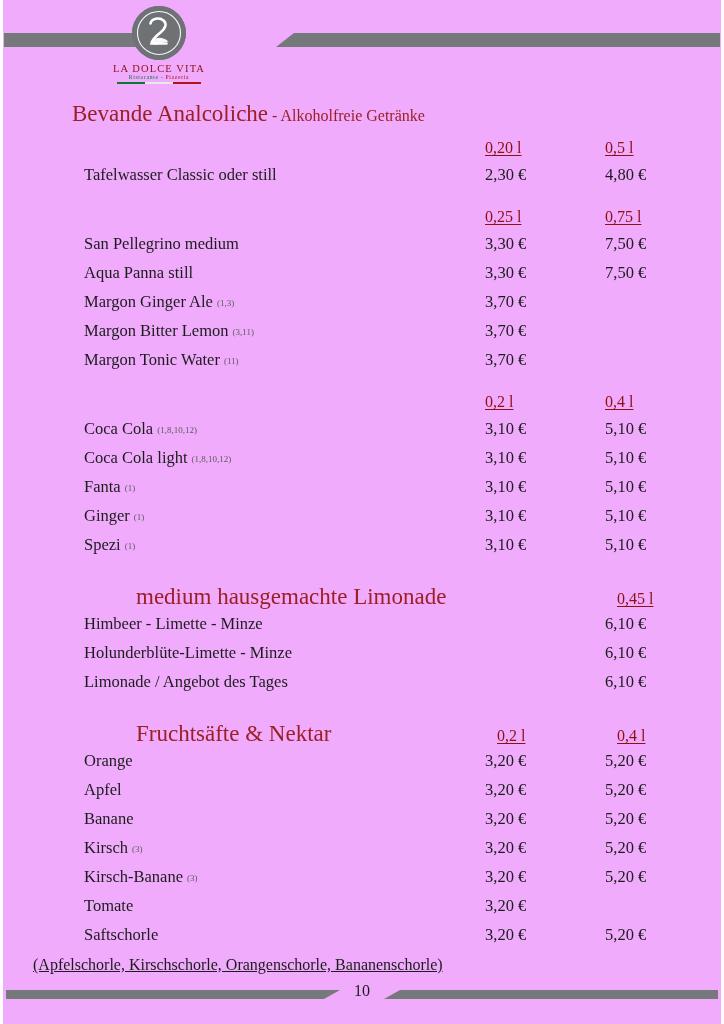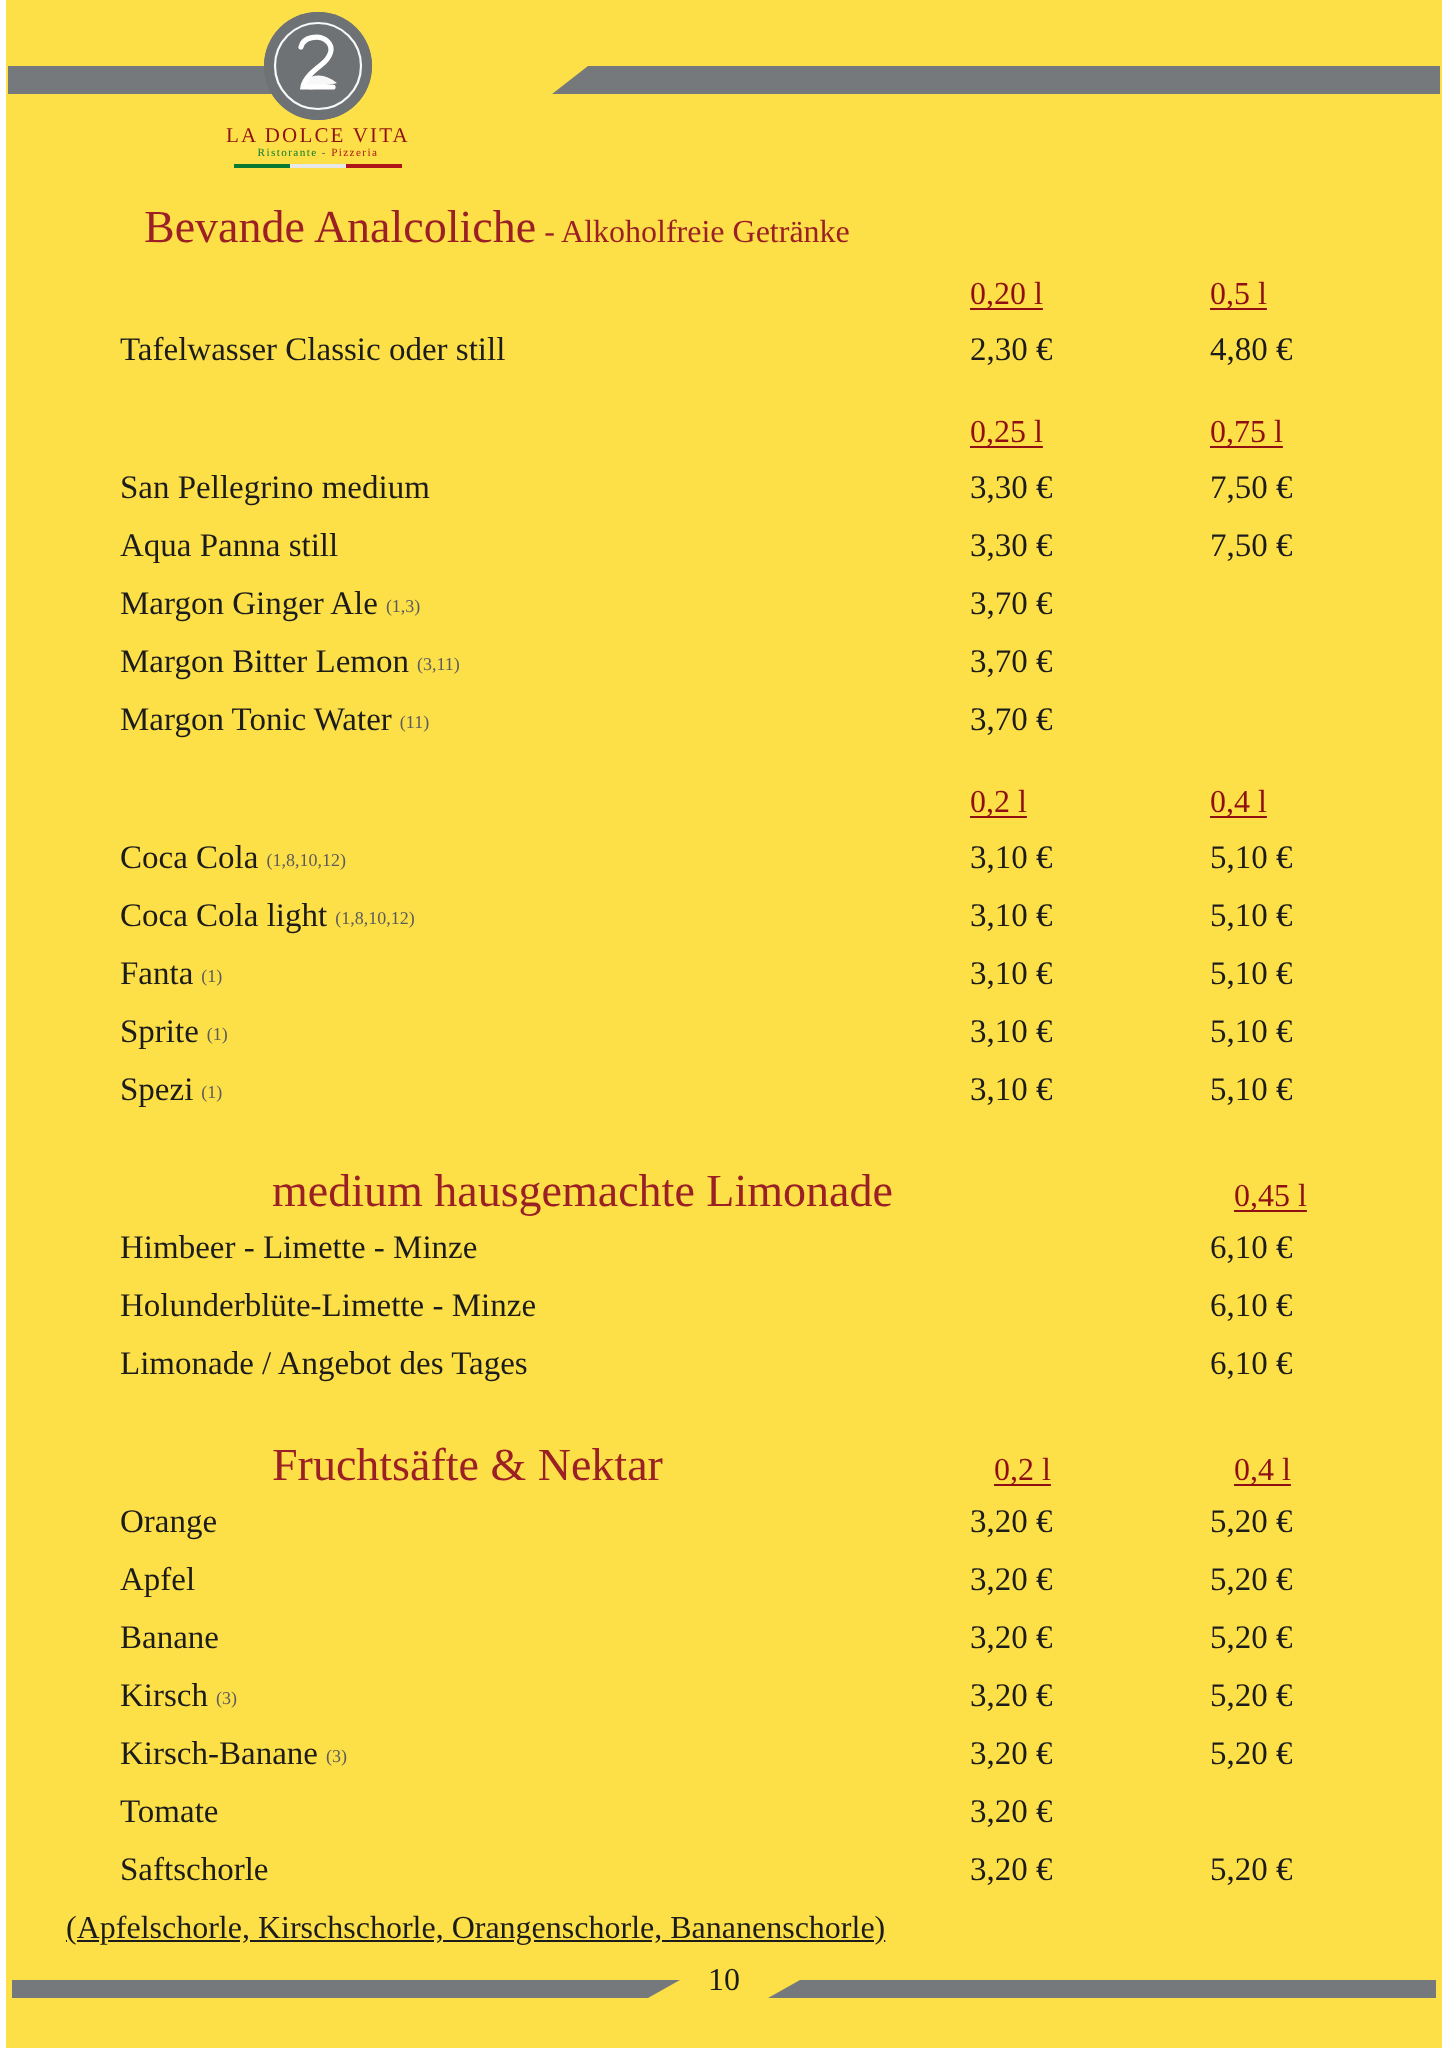--- a/index.html
+++ b/index.html
@@ -12,21 +12,21 @@
     position: relative;
     font-family: "Liberation Serif", "DejaVu Serif", serif;
     color: #1a1a1a;
     overflow: hidden;
   }
 
   
   .page {
     position: absolute;
     inset: 0;
-    background: #fde047;
+    background: #f0abfc;
   }
   .page-edge-left, .page-edge-right {
     position: absolute;
     top: 0; bottom: 0;
     width: 3px;
     background: #ffffff;
   }
   .page-edge-left { left: 0; }
   .page-edge-right { right: 0; }
 
@@ -135,20 +135,21 @@
   .row {
     display: grid;
     grid-template-columns: 425px 120px 120px;
     align-items: baseline;
     padding-left: 60px;
   }
   .row .name {
     font-size: 16.5px;
     color: #1c1c1c;
     white-space: nowrap;
+    margin-left: 24px;
   }
   .row .name .allerg {
     font-size: 9px;
     color: #5c5c5c;
     margin-left: 4px;
     vertical-align: 1px;
   }
   .row .price {
     font-size: 16.5px;
     color: #1c1c1c;
@@ -329,21 +330,21 @@
       <div class="name"><span>Coca Cola light</span><span class="allerg">(1,8,10,12)</span></div>
       <div class="price">3,10 €</div>
       <div class="price">5,10 €</div>
     </div>
     <div class="row row-item">
       <div class="name"><span>Fanta</span><span class="allerg">(1)</span></div>
       <div class="price">3,10 €</div>
       <div class="price">5,10 €</div>
     </div>
     <div class="row row-item">
-      <div class="name"><span>Sprite</span><span class="allerg">(1)</span></div>
+      <div class="name"><span>Ginger</span><span class="allerg">(1)</span></div>
       <div class="price">3,10 €</div>
       <div class="price">5,10 €</div>
     </div>
     <div class="row row-item">
       <div class="name"><span>Spezi</span><span class="allerg">(1)</span></div>
       <div class="price">3,10 €</div>
       <div class="price">5,10 €</div>
     </div>
 
     <div class="gap-14"></div>

